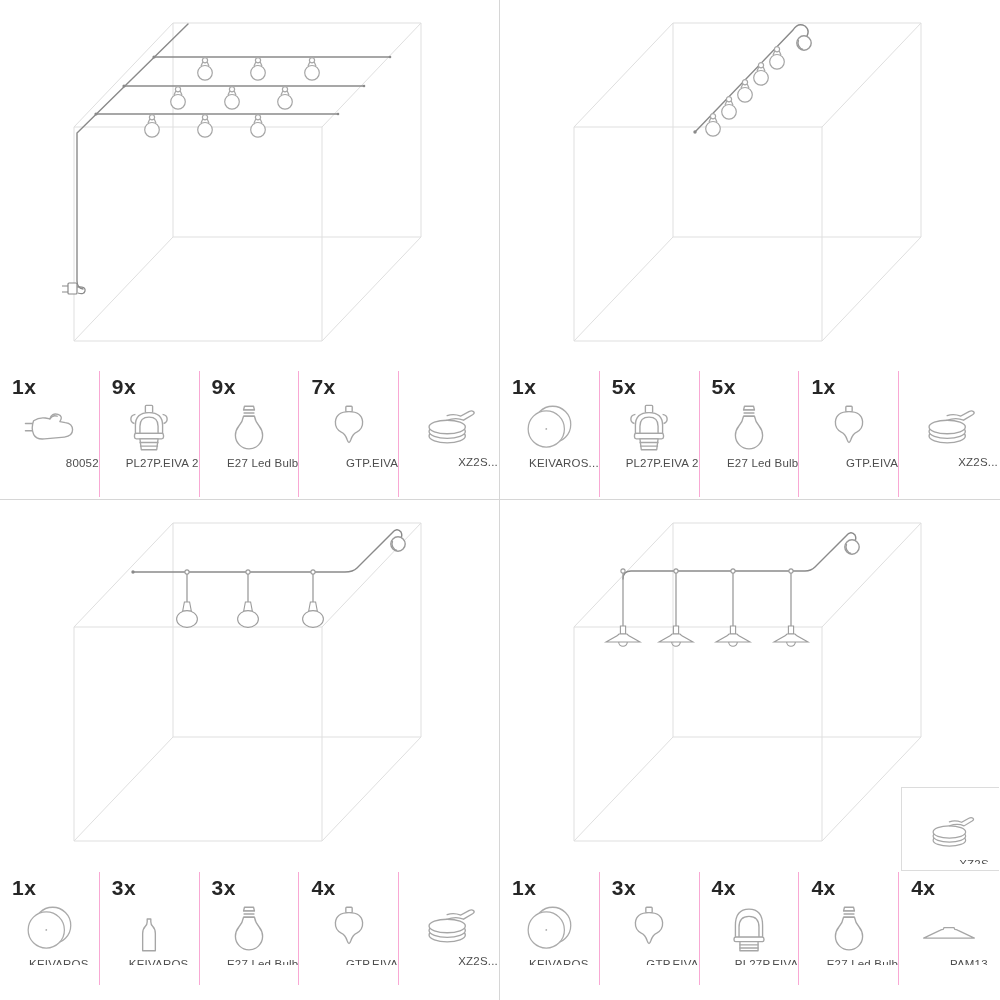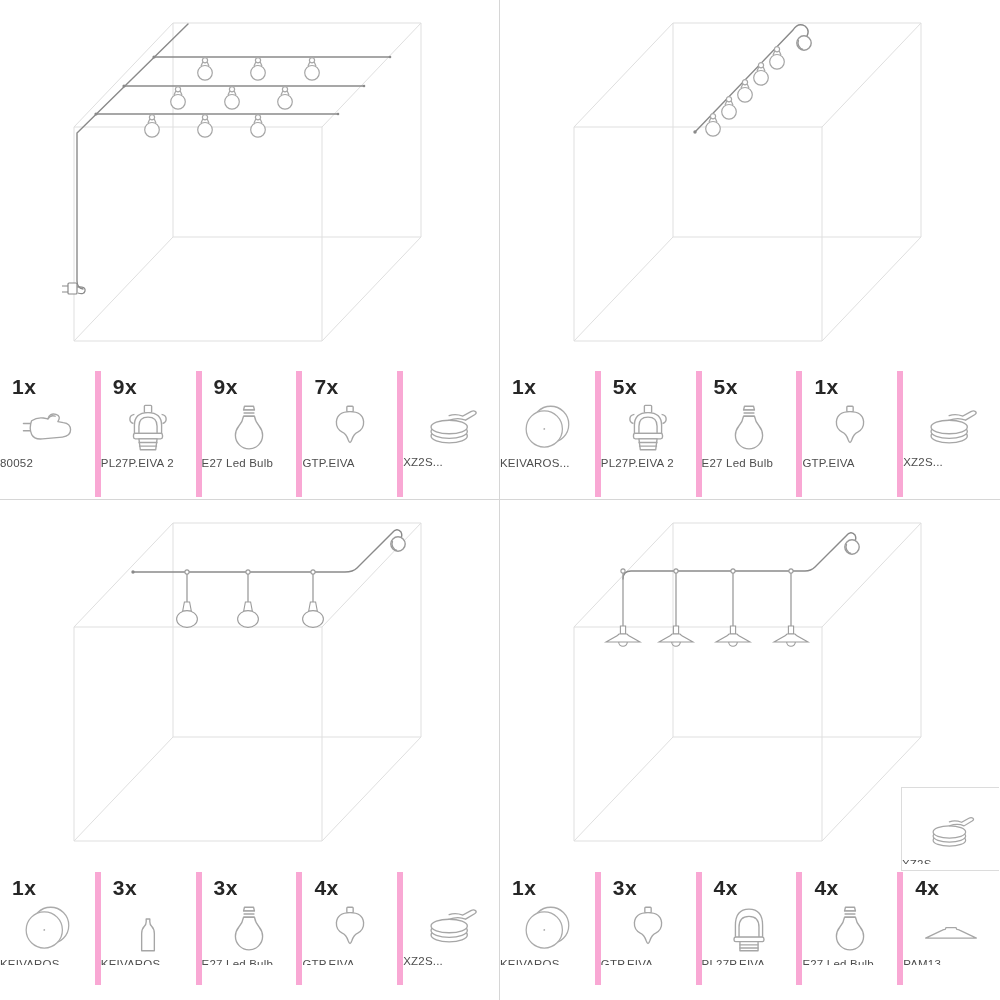--- a/index.html
+++ b/index.html
@@ -7,26 +7,26 @@
           font-family:"Liberation Sans","DejaVu Sans",sans-serif;overflow:hidden;}
   .quadrant{position:absolute;width:500px;height:500px;box-sizing:border-box;background:#fff;}
   .q-tl{left:0;top:0;border-right:1px solid #d6d6d6;border-bottom:1px solid #d6d6d6;}
   .q-tr{left:500px;top:0;border-bottom:1px solid #d6d6d6;}
   .q-bl{left:0;top:500px;border-right:1px solid #d6d6d6;}
   .q-br{left:500px;top:500px;}
   .diagram{position:absolute;left:0;top:0;}
   .parts{position:absolute;left:0;display:flex;width:498px;}
   .parts.top{top:371px;height:126px;}
   .parts.bottom{top:372px;height:113px;}
-  .cell{flex:1 1 0;min-width:0;display:flex;flex-direction:column;border-left:6px solid #f9a8d4;}
+  .cell{flex:1 1 0;min-width:0;display:flex;flex-direction:column;border-left:1px solid #f9a8d4;}
   .cell:first-child{border-left:none;}
   .qty{font-size:21px;font-weight:700;color:#262626;padding:4px 0 0 12px;height:26px;letter-spacing:.5px;}
   .icon{flex:1;display:flex;align-items:center;justify-content:center;}
   .icon svg{width:58px;height:58px;}
-  .label{text-align:left;font-size:11.5px;color:#4d4d4d;letter-spacing:.2px;white-space:nowrap;overflow:hidden;}
+  .label{text-align:right;font-size:11.5px;color:#4d4d4d;letter-spacing:.2px;white-space:nowrap;overflow:hidden;}
   .parts.top .label{margin-bottom:30px;}
   .parts.bottom .label{margin-bottom:20px;}
   .extra-part{position:absolute;left:401px;top:287px;width:98px;height:84px;background:#fff;
               border:1px solid #dcdcdc;border-right:none;box-sizing:border-box;
               display:flex;flex-direction:column;}
   .extra-part .icon svg{width:52px;height:52px;}
   .extra-part .label{margin-bottom:6px;}
 </style>
 </head>
 <body>

